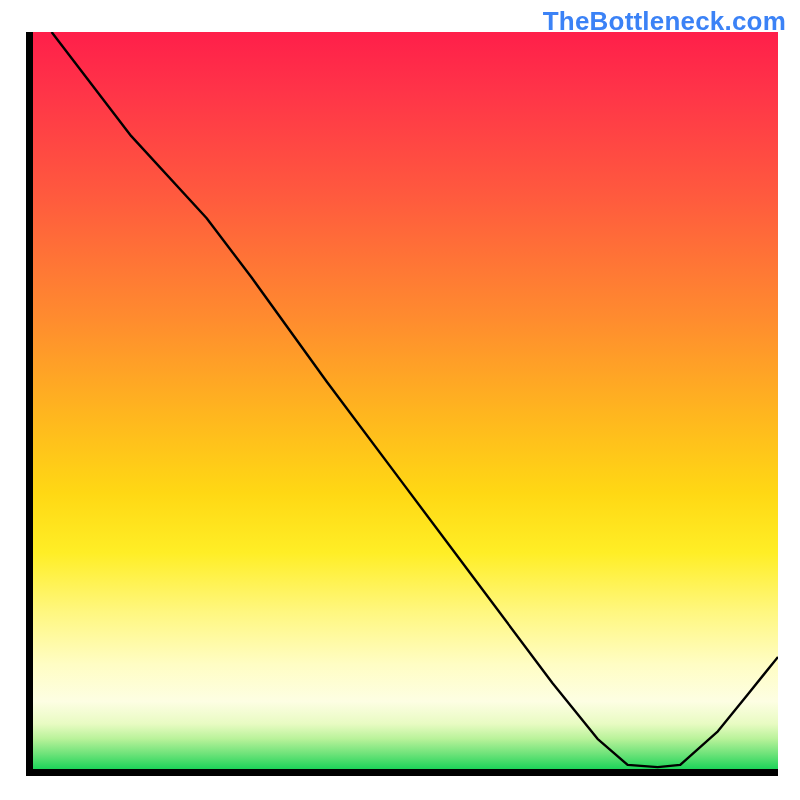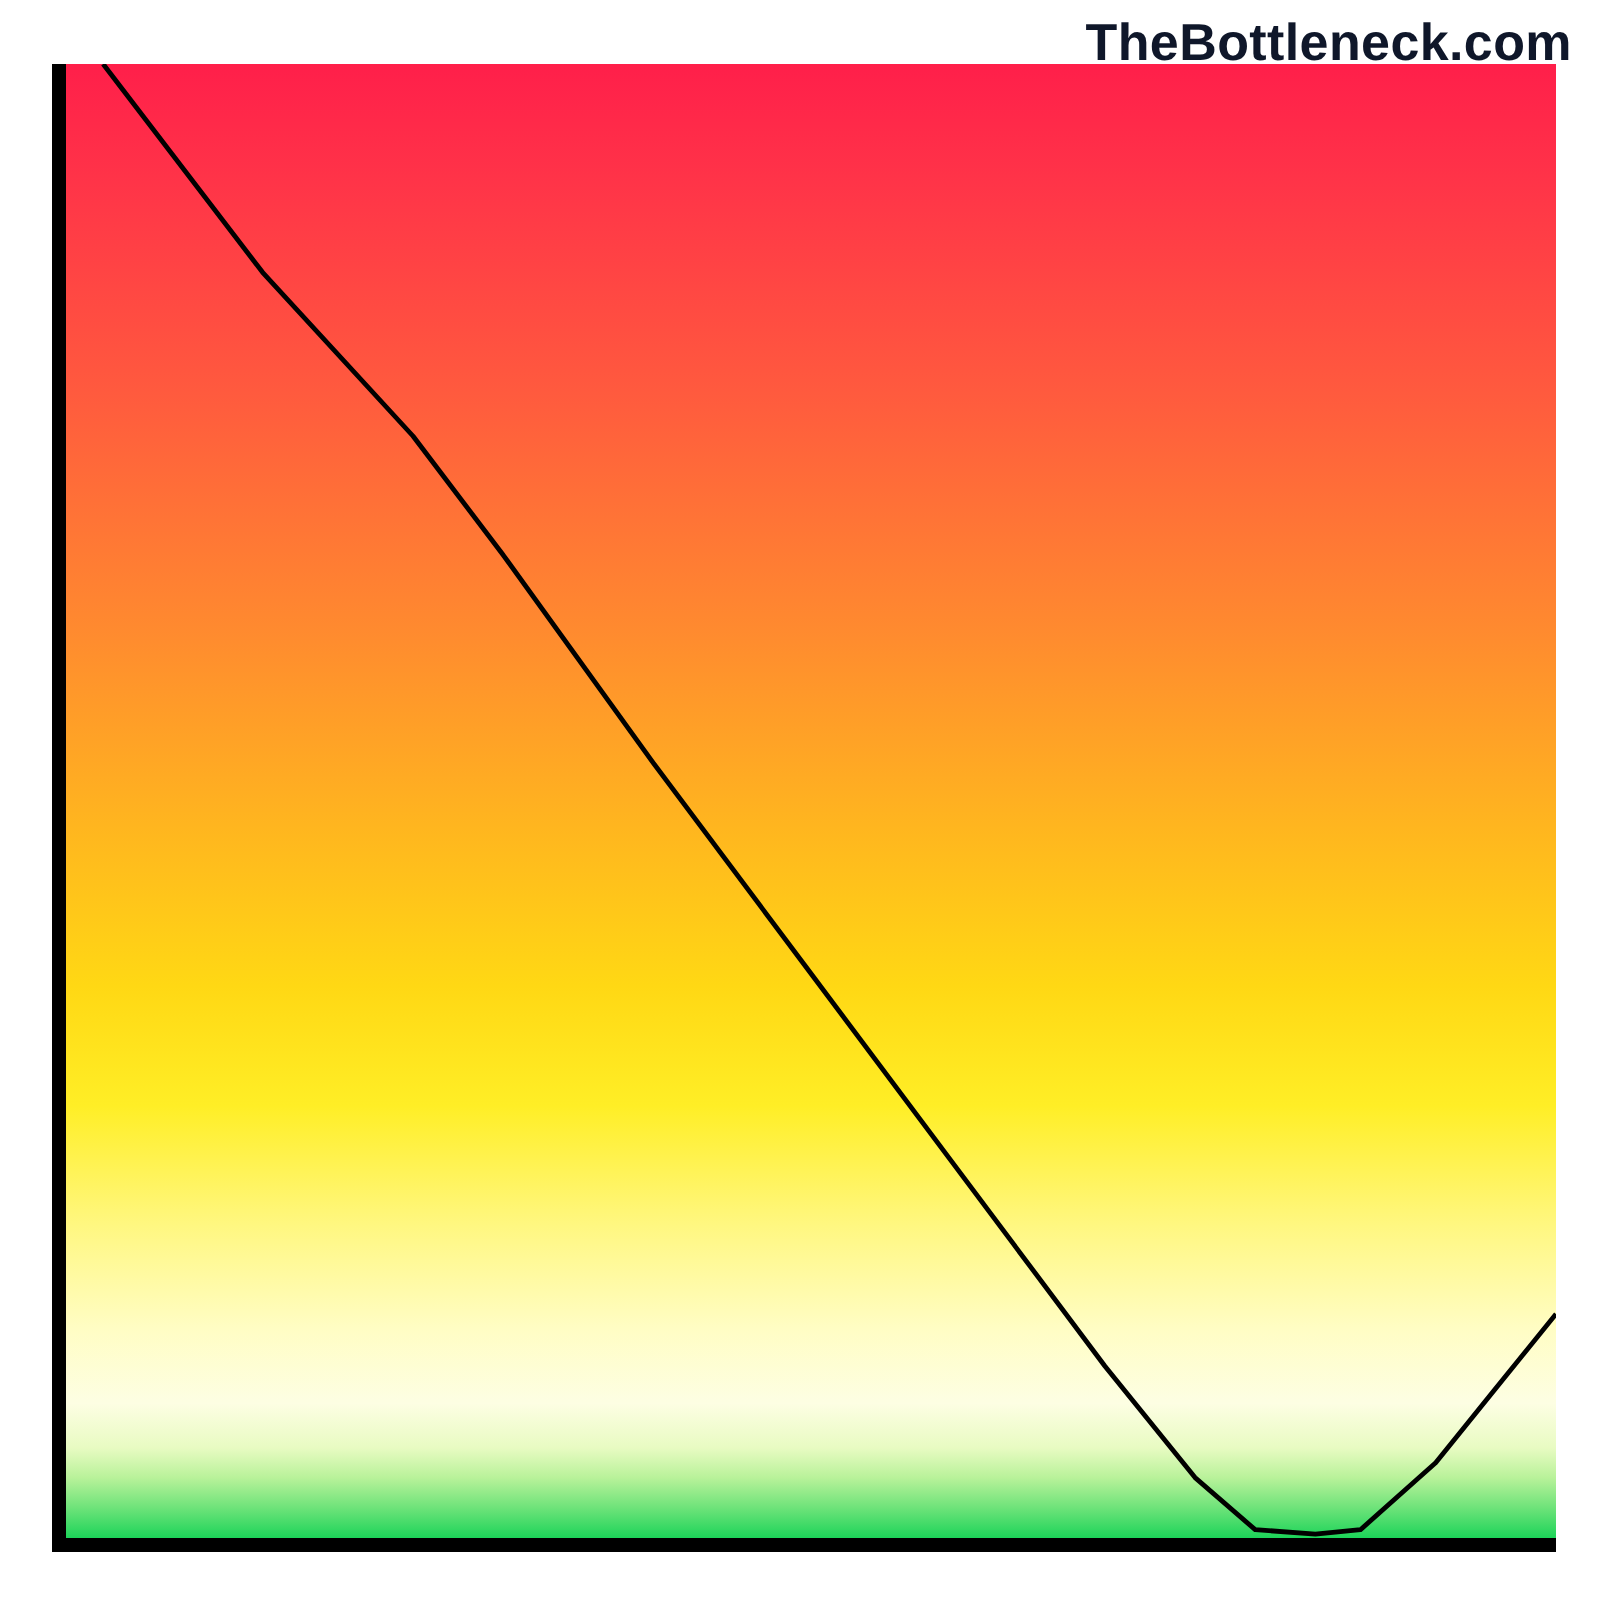--- a/index.html
+++ b/index.html
@@ -15,21 +15,21 @@
     position: relative;
     width: 800px;
     height: 800px;
   }
   .watermark {
     position: absolute;
     top: 6px;
     right: 14px;
     font-size: 26px;
     font-weight: 600;
-    color: #0f172a;
+    color: #3b82f6;
     letter-spacing: 0.2px;
     z-index: 10;
   }
   .plot-area {
     position: absolute;
     left: 26px;
     top: 32px;
     width: 752px;
     height: 744px;
   }

